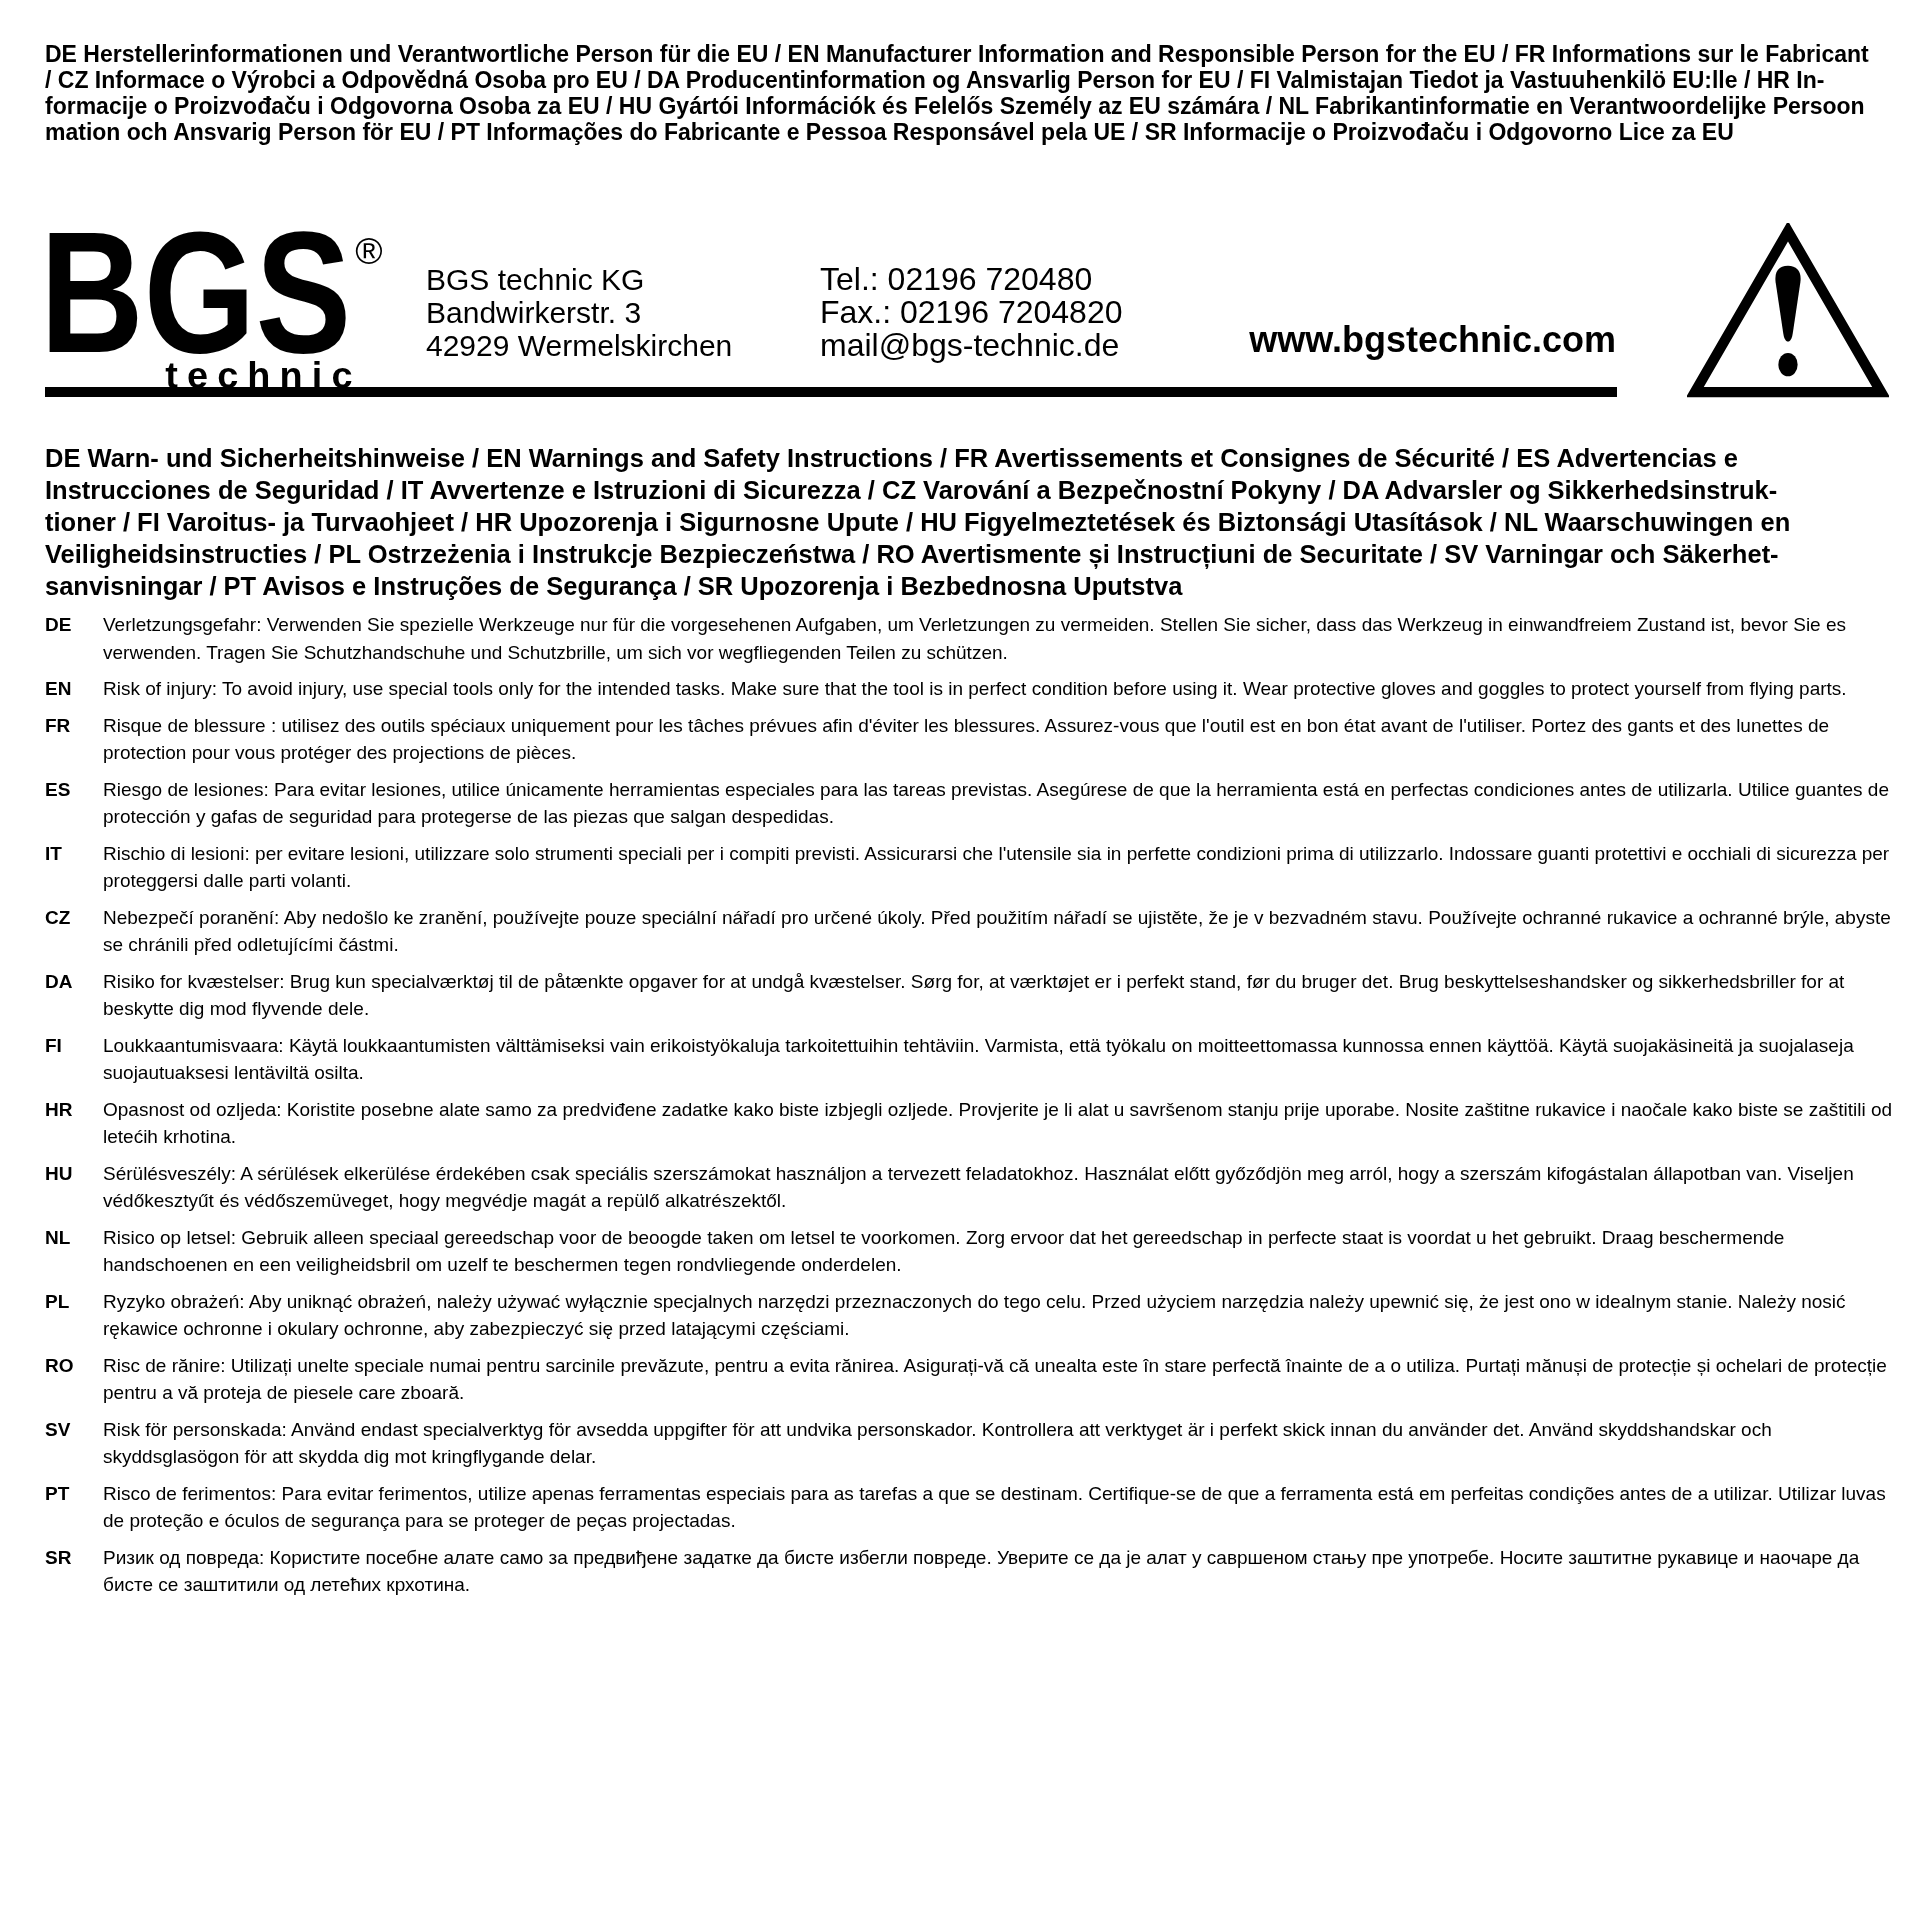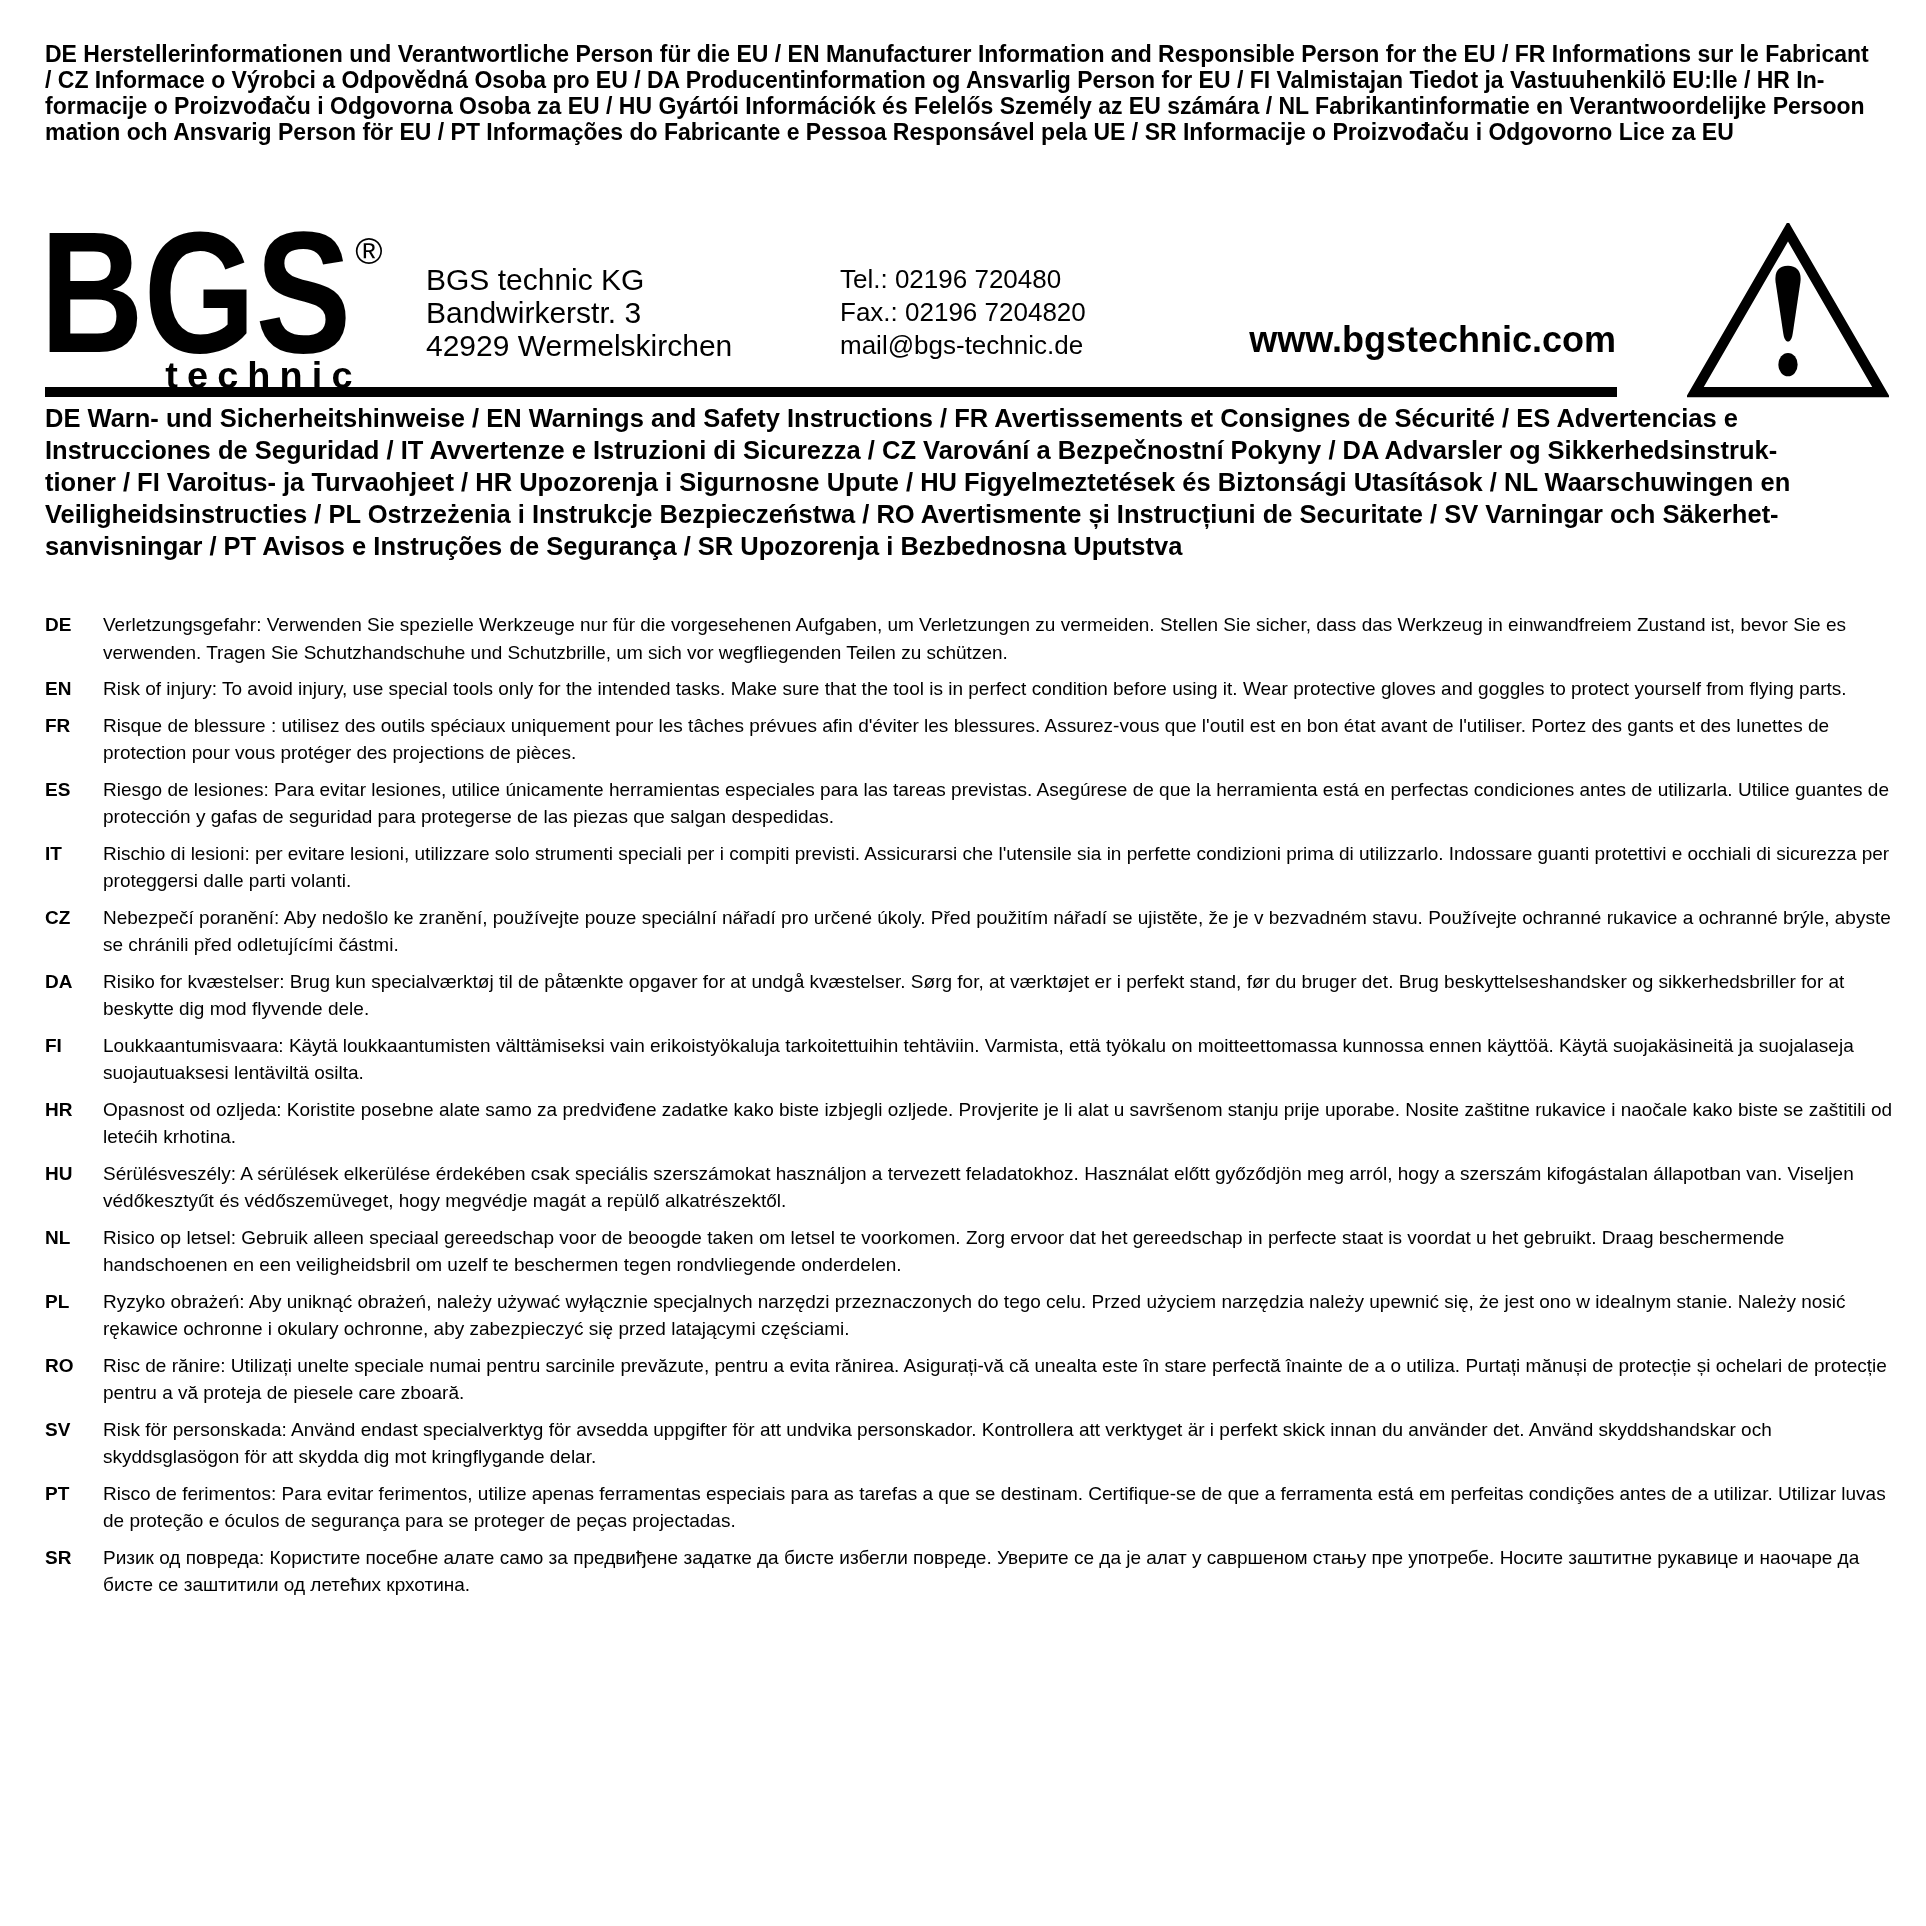--- a/index.html
+++ b/index.html
@@ -21,40 +21,40 @@
     line-height: 26px;
     letter-spacing: 0;
   }
   #manufacturer-header .hline { white-space: nowrap; }
 
   
   #bgs-logo { left: 40px; top: 220px; }
   #bgs-logo text { fill: #000000; }
 
   #company-address { left: 426px; top: 263px; font-size: 30px; line-height: 33px; }
-  #company-contact { left: 840px; top: 263px; font-size: 26px; line-height: 33px; }
+  #company-contact { left: 820px; top: 263px; font-size: 32px; line-height: 33px; }
 
   #website {
     left: 997px; top: 319px; width: 619px;
     text-align: right;
     font-size: 36px; font-weight: bold;
     white-space: nowrap;
   }
 
   #warning-triangle { left: 1687px; top: 223px; }
 
   #divider-rule {
     left: 45px; top: 387px;
     width: 1572px; height: 9.6px;
     background: #000000;
   }
 
   
   #safety-header {
-    left: 45px; top: 402px;
+    left: 45px; top: 442px;
     font-size: 25.5px; font-weight: bold;
     line-height: 32px;
   }
   #safety-header .hline { white-space: nowrap; }
 
   
   #warnings-list { left: 45px; top: 611px; width: 1850px; }
   .w-row {
     display: grid;
     grid-template-columns: 58px 1fr;

